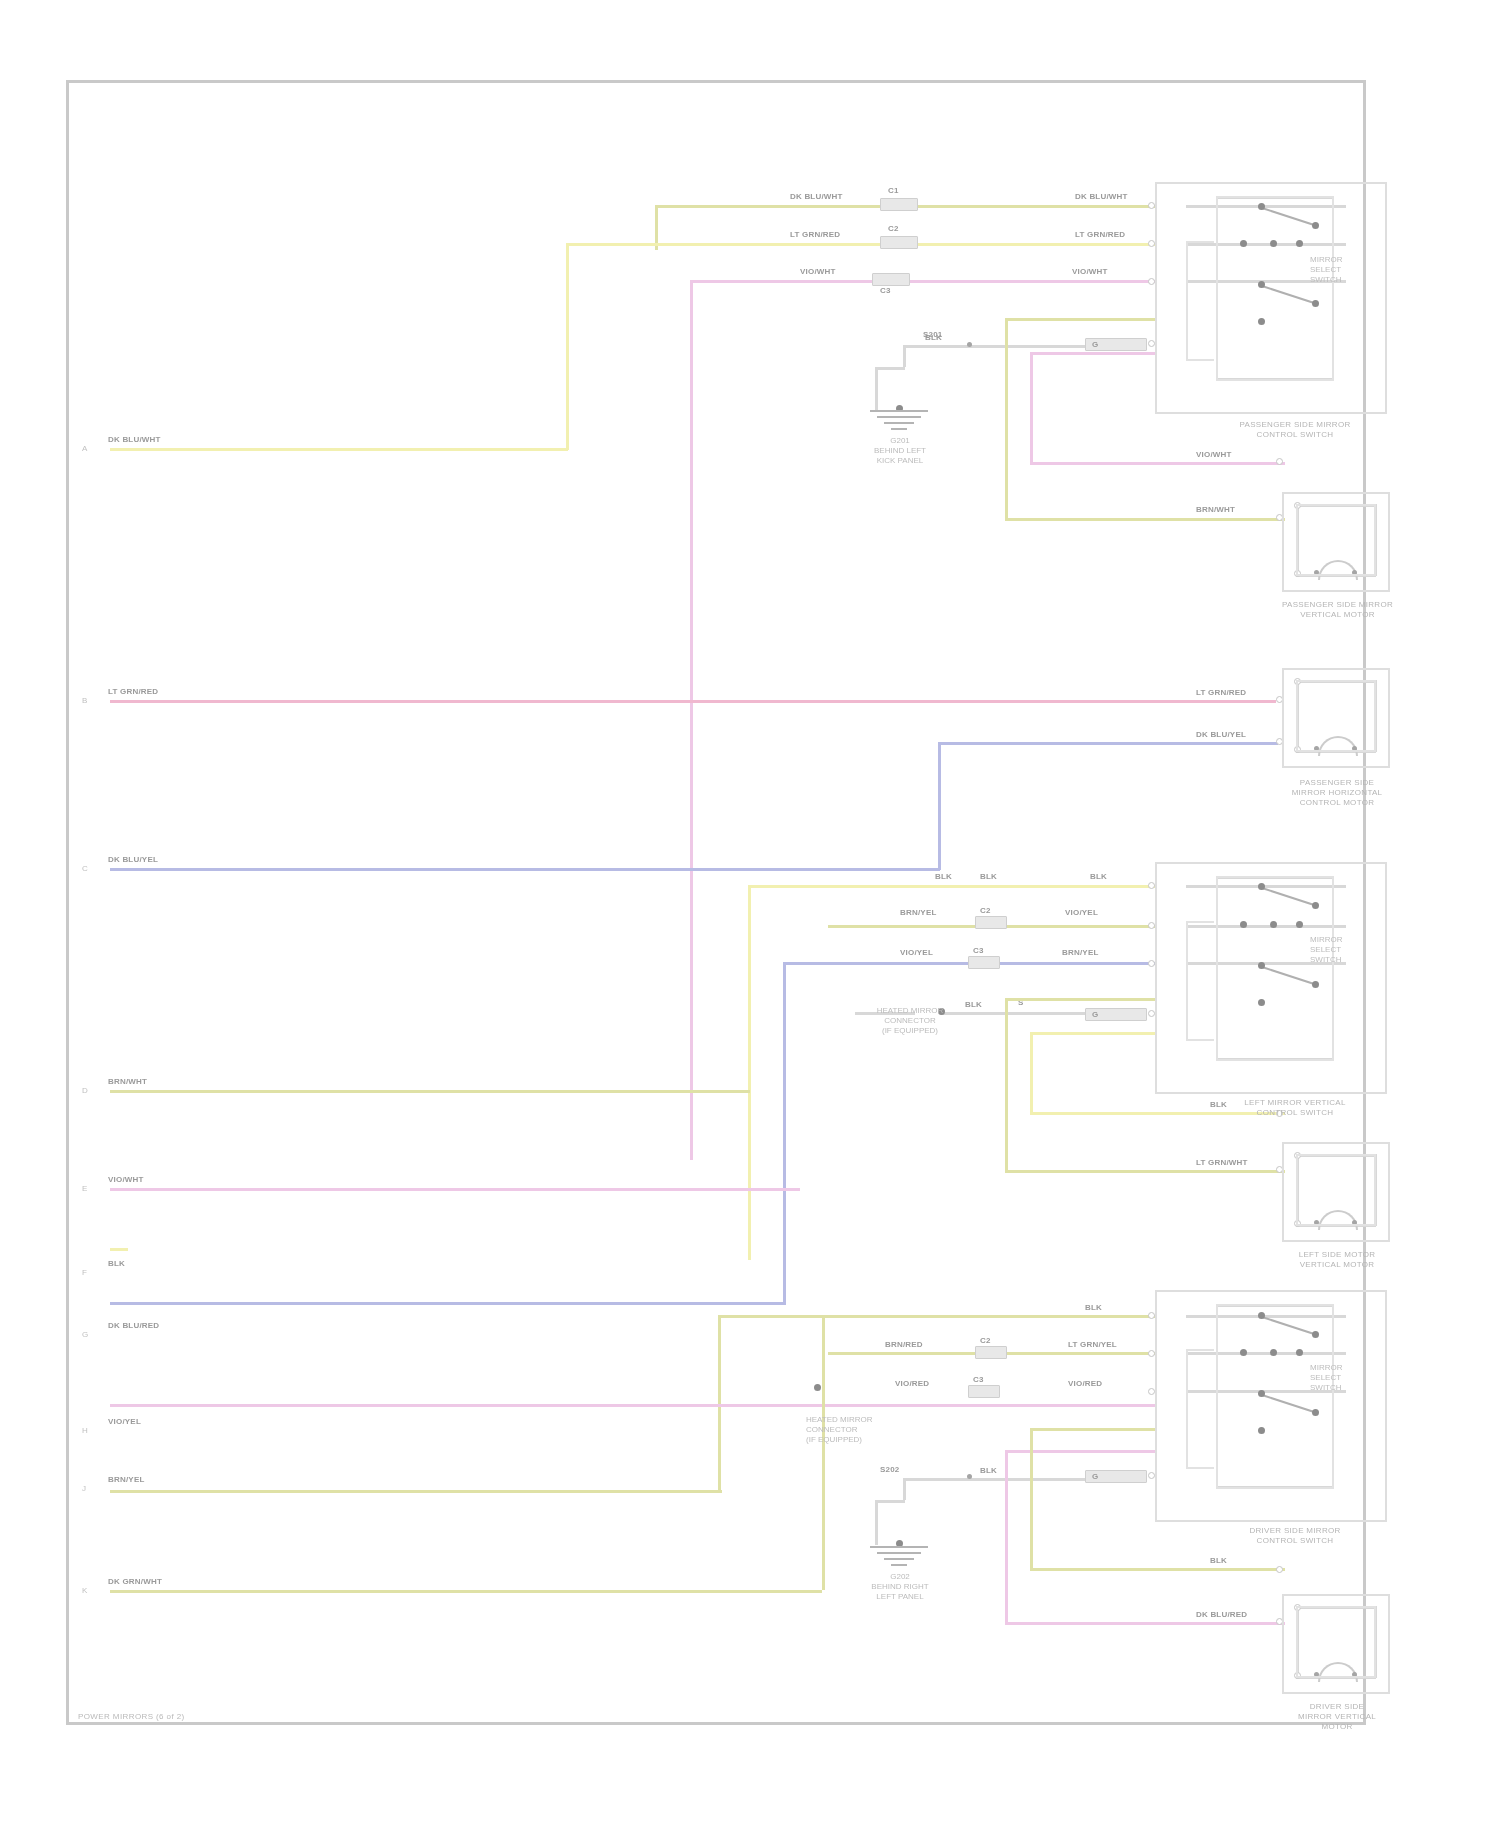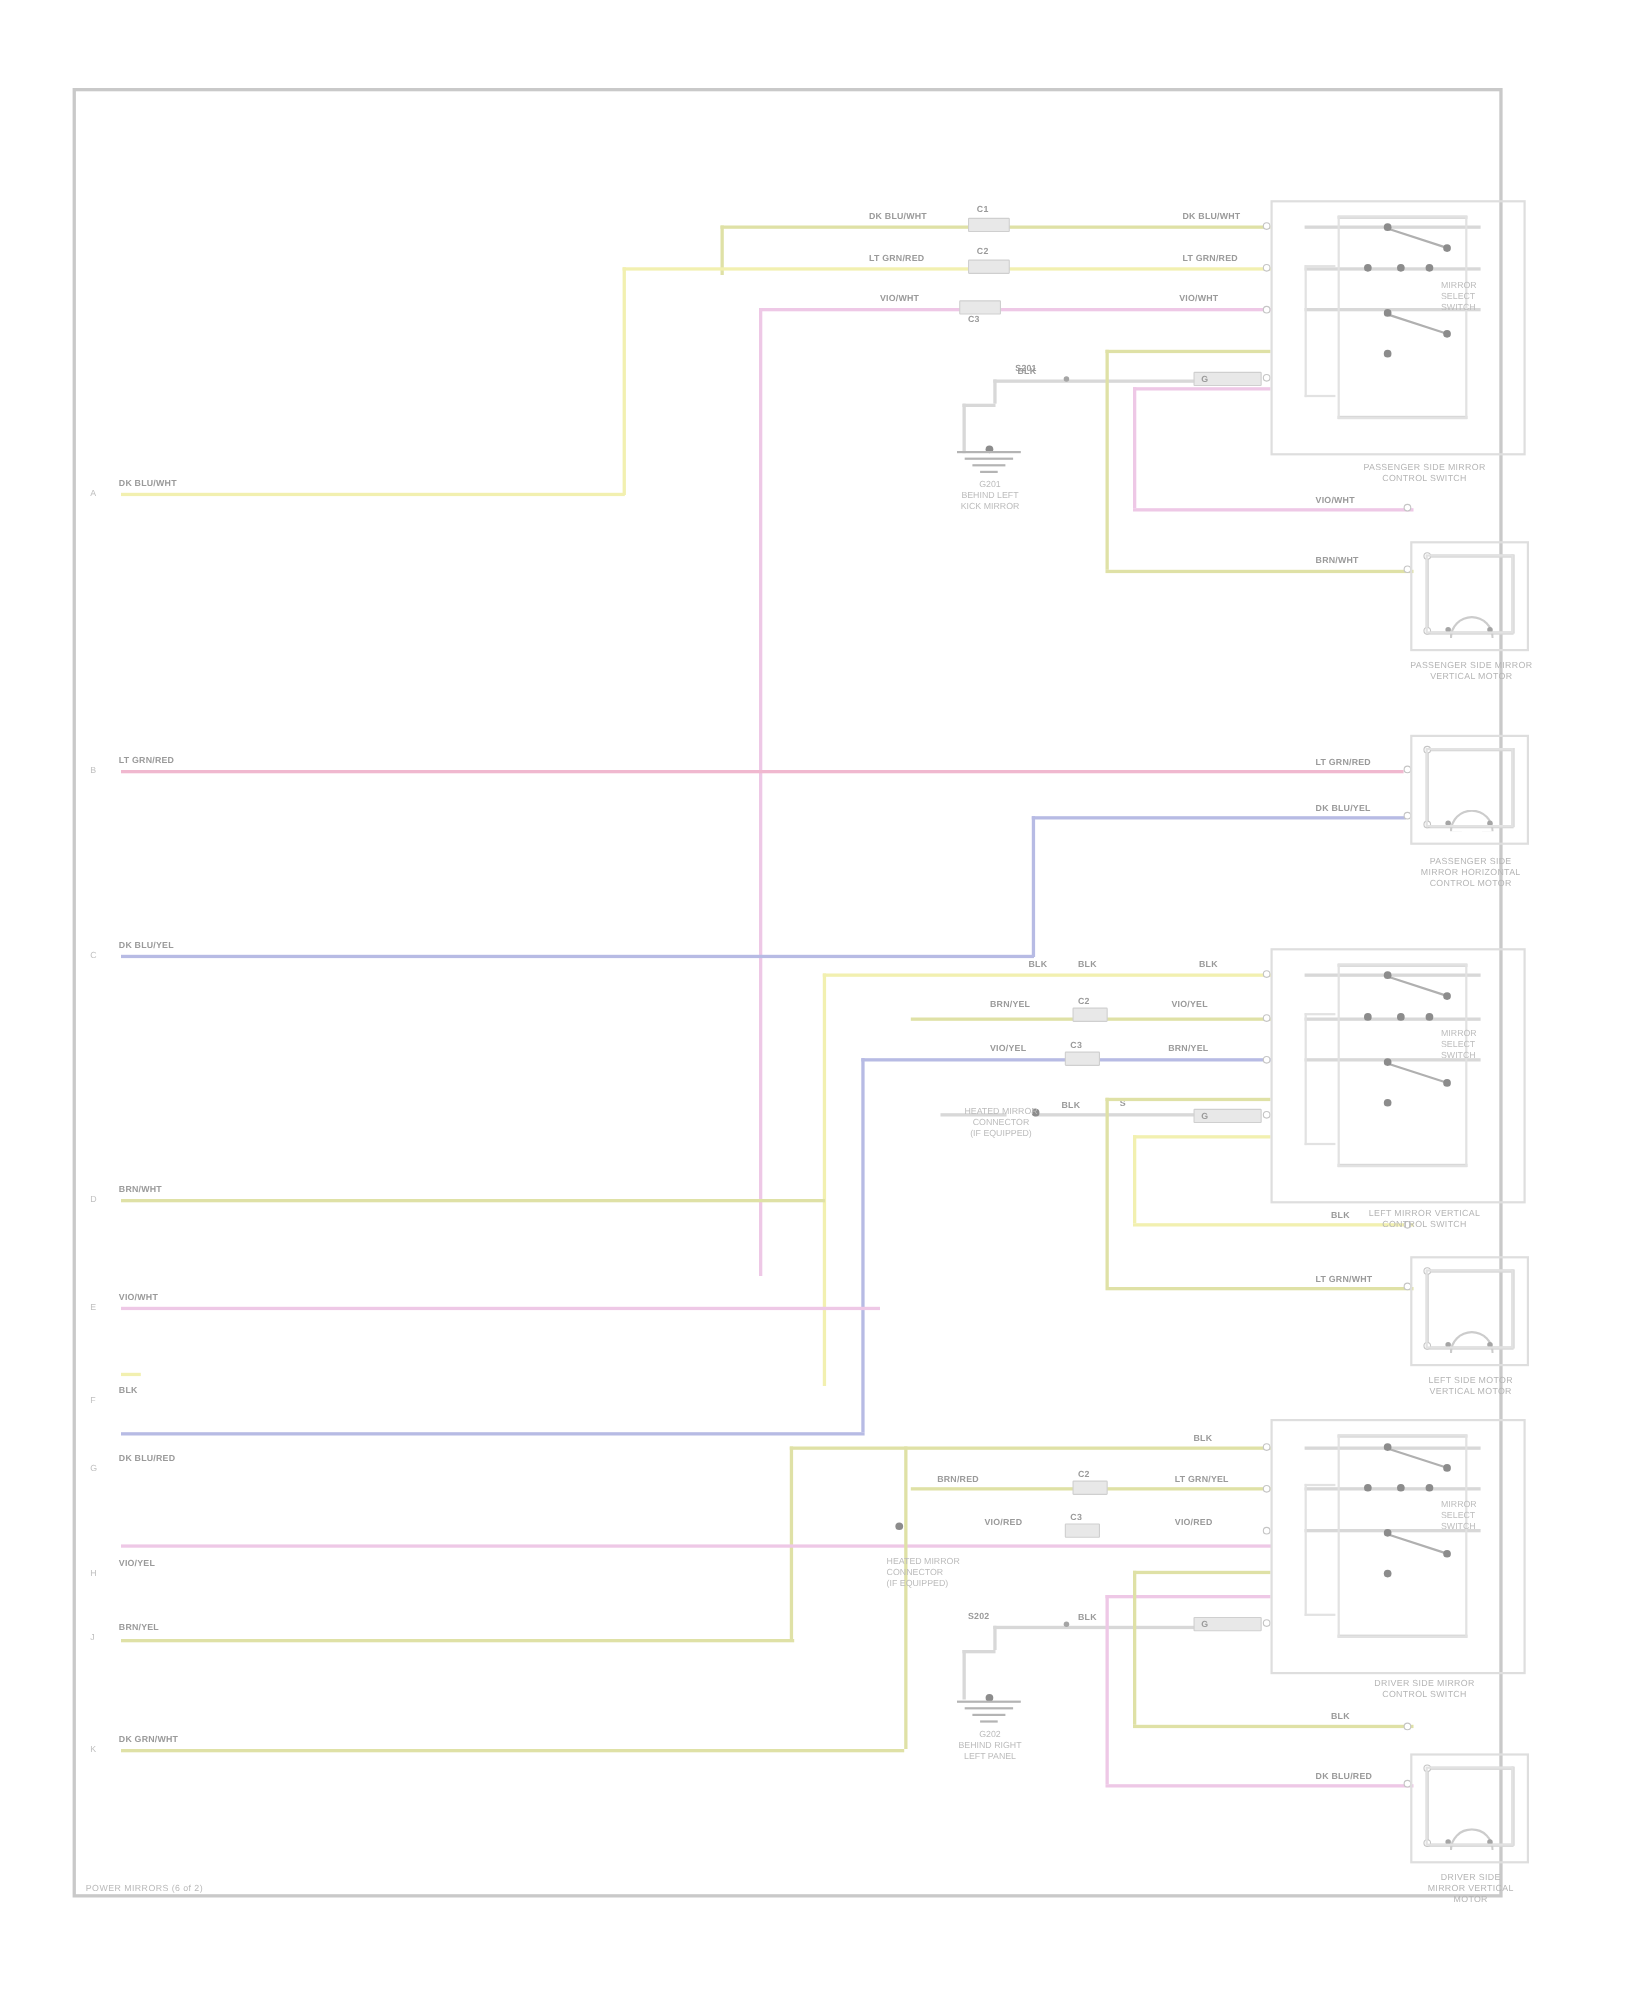--- a/index.html
+++ b/index.html
@@ -216,21 +216,21 @@
       <div class="term" style="left: 1294px; top: 1152px;"></div>
       <div class="term" style="left: 1294px; top: 1220px;"></div>
       <div class="w wh" style="left: 718px; top: 1315px; width: 438px; background: rgb(223, 225, 166);"></div>
       <div class="w wv" style="left: 718px; top: 1315px; height: 175px; background: rgb(223, 225, 166);"></div>
       <div class="w wh" style="left: 110px; top: 1490px; width: 612px; background: rgb(223, 225, 166);"></div>
       <div class="w wh" style="left: 828px; top: 1352px; width: 328px; background: rgb(223, 225, 166);"></div>
       <div class="w wv" style="left: 828px; top: 1352px; height: 0px; background: rgb(223, 225, 166);"></div>
       <div class="w wh" style="left: 110px; top: 1404px; width: 1046px; background: rgb(238, 200, 230);"></div>
       <div class="lbl blk" style="left: 1085px; top: 1303px;">BLK</div>
       <div class="term" style="left: 1148px; top: 1312px;"></div>
-      <div class="lbl blk" style="left: 852px; top: 1340px;">BRN/RED</div>
+      <div class="lbl blk" style="left: 885px; top: 1340px;">BRN/RED</div>
       <div class="conn" style="left: 975px; top: 1346px; width: 30px;"></div>
       <div class="lbl blk" style="left: 980px; top: 1336px;">C2</div>
       <div class="lbl blk" style="left: 1068px; top: 1340px;">LT GRN/YEL</div>
       <div class="term" style="left: 1148px; top: 1350px;"></div>
       <div class="lbl blk" style="left: 895px; top: 1379px;">VIO/RED</div>
       <div class="conn" style="left: 968px; top: 1385px; width: 30px;"></div>
       <div class="lbl blk" style="left: 973px; top: 1375px;">C3</div>
       <div class="lbl blk" style="left: 1068px; top: 1379px;">VIO/RED</div>
       <div class="term" style="left: 1148px; top: 1388px;"></div>
       <div class="w wh" style="left: 903px; top: 1478px; width: 230px; background: rgb(216, 216, 216);"></div>
@@ -357,21 +357,21 @@
 MOTOR</div>
 
   <div class="gnd" style="left:869px;top:410px;">
     <span class="g1"></span>
       <span class="g2"></span>
       <span class="g3"></span>
       <span class="g4"></span>
   </div>
   <div class="capnote" style="left:850px;top:436px;width:100px;text-align:center;">G201
 BEHIND LEFT
-KICK MIRROR</div>
+KICK PANEL</div>
 
   <div class="gnd" style="left:869px;top:1546px;">
     <span class="g1"></span>
       <span class="g2"></span>
       <span class="g3"></span>
       <span class="g4"></span>
   </div>
   <div class="capnote" style="left:850px;top:1572px;width:100px;text-align:center;">G202
 BEHIND RIGHT
 LEFT PANEL</div>

